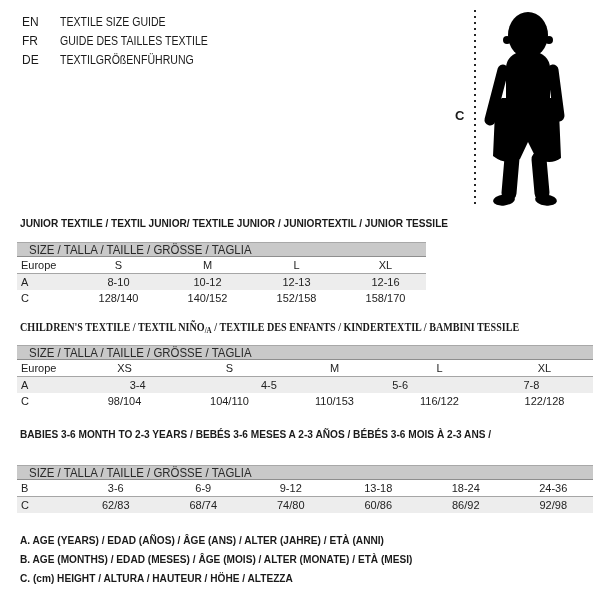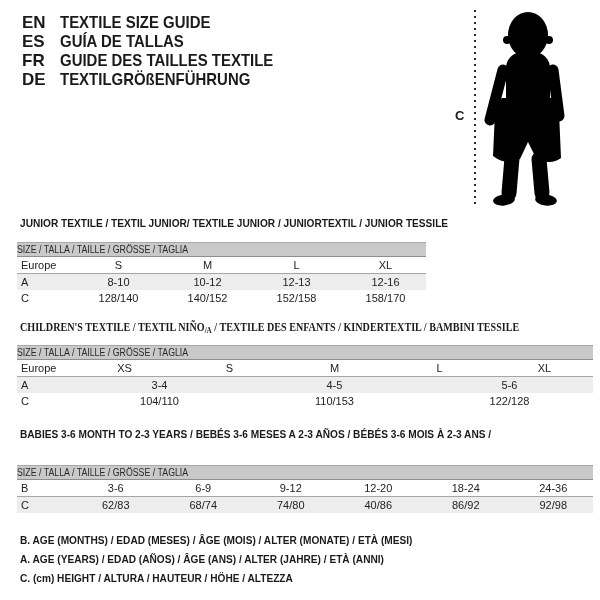--- a/index.html
+++ b/index.html
@@ -4,21 +4,21 @@
 <style>
   html,body{margin:0;padding:0;background:#fff;}
   .canvas{
     position:relative;width:600px;height:600px;background:#ffffff;
     font-family:"Liberation Sans",sans-serif;color:#1a1a1a;overflow:hidden;
   }
   .cond{display:inline-block;transform:scaleX(0.88);transform-origin:0 50%;white-space:nowrap;}
 
   
   .lang-list{position:absolute;left:22px;top:13px;}
-  .lang-row{display:flex;height:19px;line-height:19px;font-weight:bold;font-size:17px;}
+  .lang-row{display:flex;height:19px;line-height:19px;font-weight:normal;font-size:12px;}
   .lang-code{width:38px;flex:0 0 38px;}
 
   
   .dotted-line{
     position:absolute;left:474px;top:10px;width:2px;height:197px;
     background:repeating-linear-gradient(to bottom,#262626 0 2px,transparent 2px 6px);
   }
   .figure-label{position:absolute;left:455px;top:108px;font-weight:bold;font-size:13px;}
   .baby-svg{position:absolute;left:482px;top:8px;width:90px;height:200px;}
 
@@ -30,21 +30,21 @@
   .subscript{font-size:8px;vertical-align:-2px;}
 
   
   .size-table{position:absolute;left:17px;}
   .t1{top:242px;width:409px;}
   .t2{top:345px;width:576px;}
   .t3{top:465px;width:576px;}
   .size-bar{
     height:13px;line-height:13px;background:#c9c9c9;
     border-top:1px solid #a8a8a8;border-bottom:1px solid #8e8e8e;
-    font-size:10px;color:#2a2a2a;padding-left:0;
+    font-size:13px;color:#2a2a2a;padding-left:12px;
   }
   .trow{display:flex;height:16px;line-height:16px;font-size:11px;color:#222;gap:8px;}
   .tlabel{flex:0 0 auto;box-sizing:border-box;padding-left:4px;text-align:left;}
   .t1 .tlabel{width:53px;}
   .t2 .tlabel,.t3 .tlabel{width:51px;}
   .tcell{flex:1 1 0;text-align:center;}
   .row-first{border-bottom:1px solid #a6a6a6;}
   .row-alt{background:#ededed;}
 
   
@@ -53,24 +53,20 @@
 </style>
 </head>
 <body>
 
 <div class="canvas">
 
   <div class="lang-list">
     <div class="lang-row">
       <span class="lang-code">EN</span>
       <span class="cond">TEXTILE SIZE GUIDE</span>
-    </div>
-    <div class="lang-row">
-      <span class="lang-code">ES</span>
-      <span class="cond">GUÍA DE TALLAS</span>
     </div>
     <div class="lang-row">
       <span class="lang-code">FR</span>
       <span class="cond">GUIDE DES TAILLES TEXTILE</span>
     </div>
     <div class="lang-row">
       <span class="lang-code">DE</span>
       <span class="cond">TEXTILGRÖßENFÜHRUNG</span>
     </div>
   </div>
@@ -142,55 +138,58 @@
       <span class="tcell">S</span>
       <span class="tcell">M</span>
       <span class="tcell">L</span>
       <span class="tcell">XL</span>
     </div>
     <div class="trow row-alt">
       <span class="tlabel">A</span>
       <span class="tcell">3-4</span>
       <span class="tcell">4-5</span>
       <span class="tcell">5-6</span>
+      <span class="tcell">7-8</span>
     </div>
     <div class="trow">
       <span class="tlabel">C</span>
+      <span class="tcell">98/104</span>
       <span class="tcell">104/110</span>
       <span class="tcell">110/153</span>
+      <span class="tcell">116/122</span>
       <span class="tcell">122/128</span>
     </div>
   </div>
 
   <div class="table-title t3-title">
     <div><span class="cond">BABIES 3-6 MONTH TO 2-3 YEARS / BEBÉS 3-6 MESES A 2-3 AÑOS / BÉBÉS 3-6 MOIS À 2-3 ANS /</span></div>
   </div>
   <div class="size-table t3">
     <div class="size-bar">
       <span class="cond">SIZE / TALLA / TAILLE / GRÖSSE / TAGLIA</span>
     </div>
     <div class="trow row-first">
       <span class="tlabel">B</span>
       <span class="tcell">3-6</span>
       <span class="tcell">6-9</span>
       <span class="tcell">9-12</span>
-      <span class="tcell">12-20</span>
+      <span class="tcell">13-18</span>
       <span class="tcell">18-24</span>
       <span class="tcell">24-36</span>
     </div>
     <div class="trow row-alt">
       <span class="tlabel">C</span>
       <span class="tcell">62/83</span>
       <span class="tcell">68/74</span>
       <span class="tcell">74/80</span>
-      <span class="tcell">40/86</span>
+      <span class="tcell">60/86</span>
       <span class="tcell">86/92</span>
       <span class="tcell">92/98</span>
     </div>
   </div>
 
   <div class="footnotes">
+    <div class="footnote"><span class="cond">A. AGE (YEARS) / EDAD (AÑOS) / ÂGE (ANS) / ALTER (JAHRE) / ETÀ (ANNI)</span></div>
     <div class="footnote"><span class="cond">B. AGE (MONTHS) / EDAD (MESES) / ÂGE (MOIS) / ALTER (MONATE) / ETÀ (MESI)</span></div>
-    <div class="footnote"><span class="cond">A. AGE (YEARS) / EDAD (AÑOS) / ÂGE (ANS) / ALTER (JAHRE) / ETÀ (ANNI)</span></div>
     <div class="footnote"><span class="cond">C. (cm) HEIGHT / ALTURA / HAUTEUR / HÖHE / ALTEZZA</span></div>
   </div>
 
 </div>
 
 </body></html>

